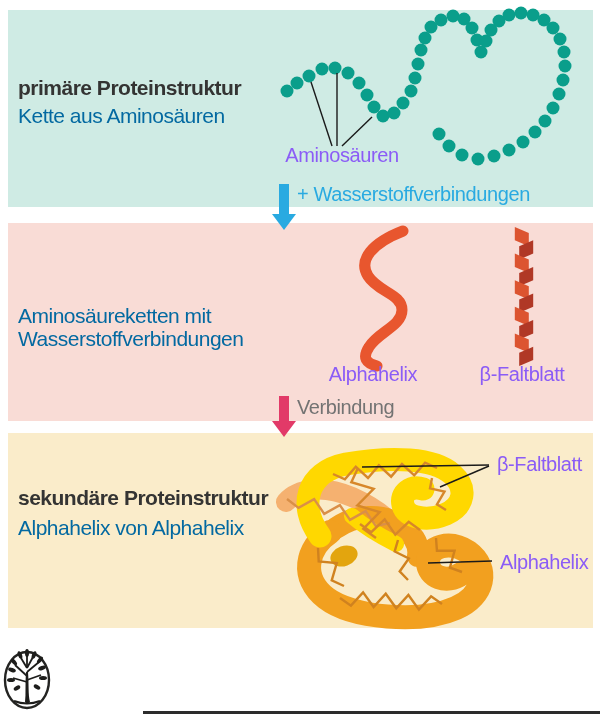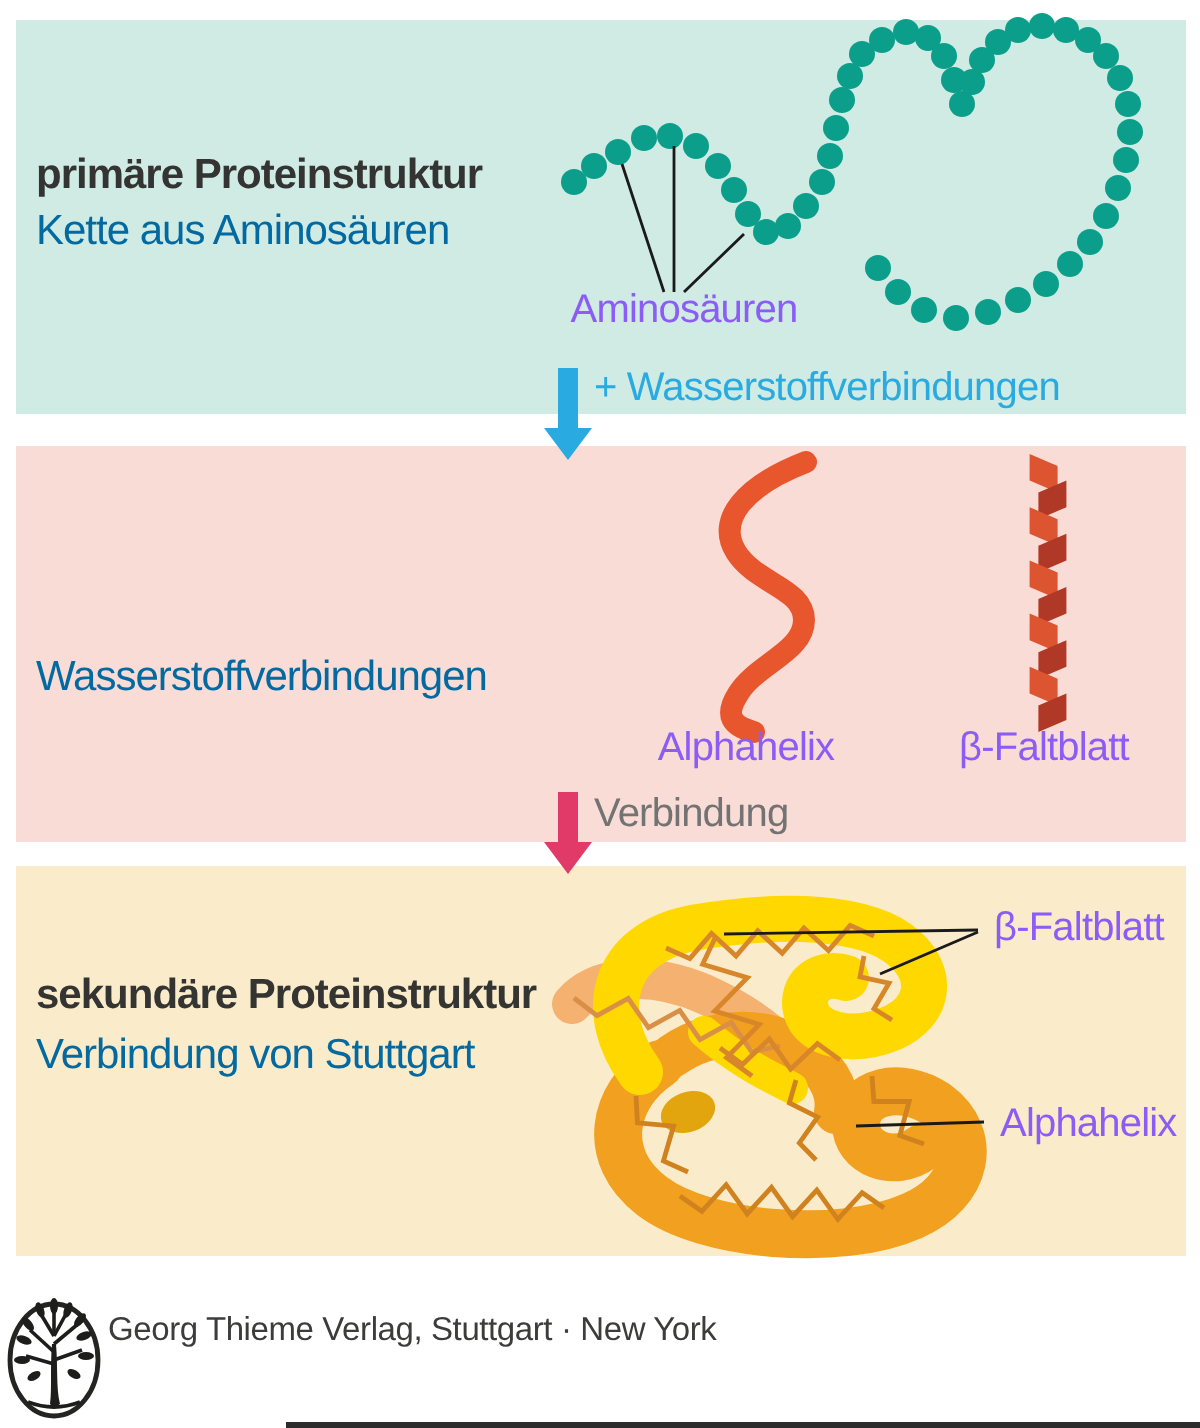--- a/index.html
+++ b/index.html
@@ -165,26 +165,26 @@
         <ellipse cx="37" cy="687" rx="2" ry="3.6" transform="rotate(120 37 687)"></ellipse>
       </g>
     </g>
   </svg>
 
   <div class="txt bold" style="left:18px;top:76px">primäre Proteinstruktur</div>
   <div class="txt" style="left:18px;top:104px">Kette aus Aminosäuren</div>
   <div class="lbl ctr" style="left:342px;top:144px">Aminosäuren</div>
   <div class="arrowlbl a1" style="left:297px;top:183px">+ Wasserstoffverbindungen</div>
 
+  <div class="txt" style="left:18px;top:304px">Aminosäureketten mit</div>
   <div class="txt" style="left:18px;top:327px">Wasserstoffverbindungen</div>
   <div class="lbl ctr" style="left:373px;top:363px">Alphahelix</div>
   <div class="lbl ctr" style="left:522px;top:363px">β-Faltblatt</div>
   <div class="arrowlbl a2" style="left:297px;top:396px">Verbindung</div>
 
   <div class="txt bold" style="left:18px;top:486px">sekundäre Proteinstruktur</div>
-  <div class="txt" style="left:18px;top:516px">Verbindung von Stuttgart</div>
+  <div class="txt" style="left:18px;top:516px">Alphahelix von Alphahelix</div>
   <div class="lbl" style="left:497px;top:453px">β-Faltblatt</div>
   <div class="lbl" style="left:500px;top:551px">Alphahelix</div>
 
-  <div class="footer-line" style="left:54px;top:656px">Georg Thieme Verlag, Stuttgart · New York</div>
   <div class="bottom-rule"></div>
 
 </div>
 
 </body></html>

